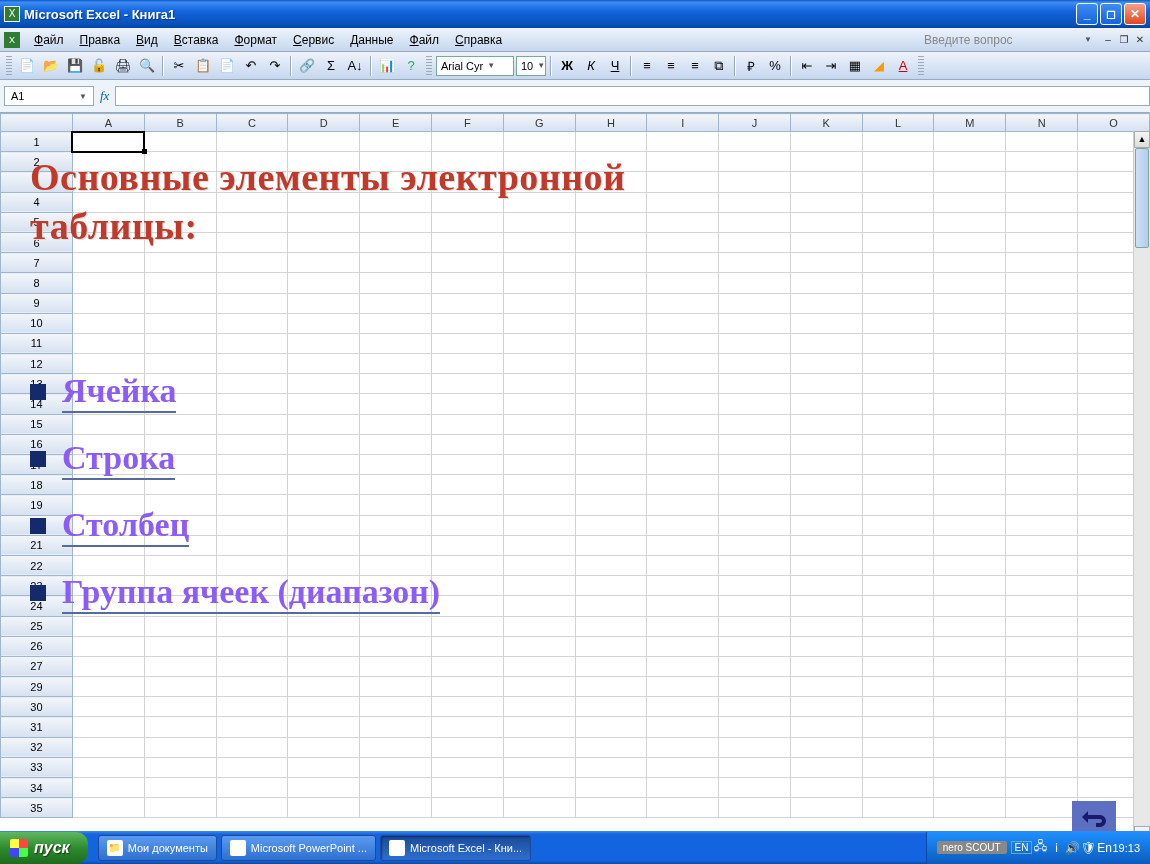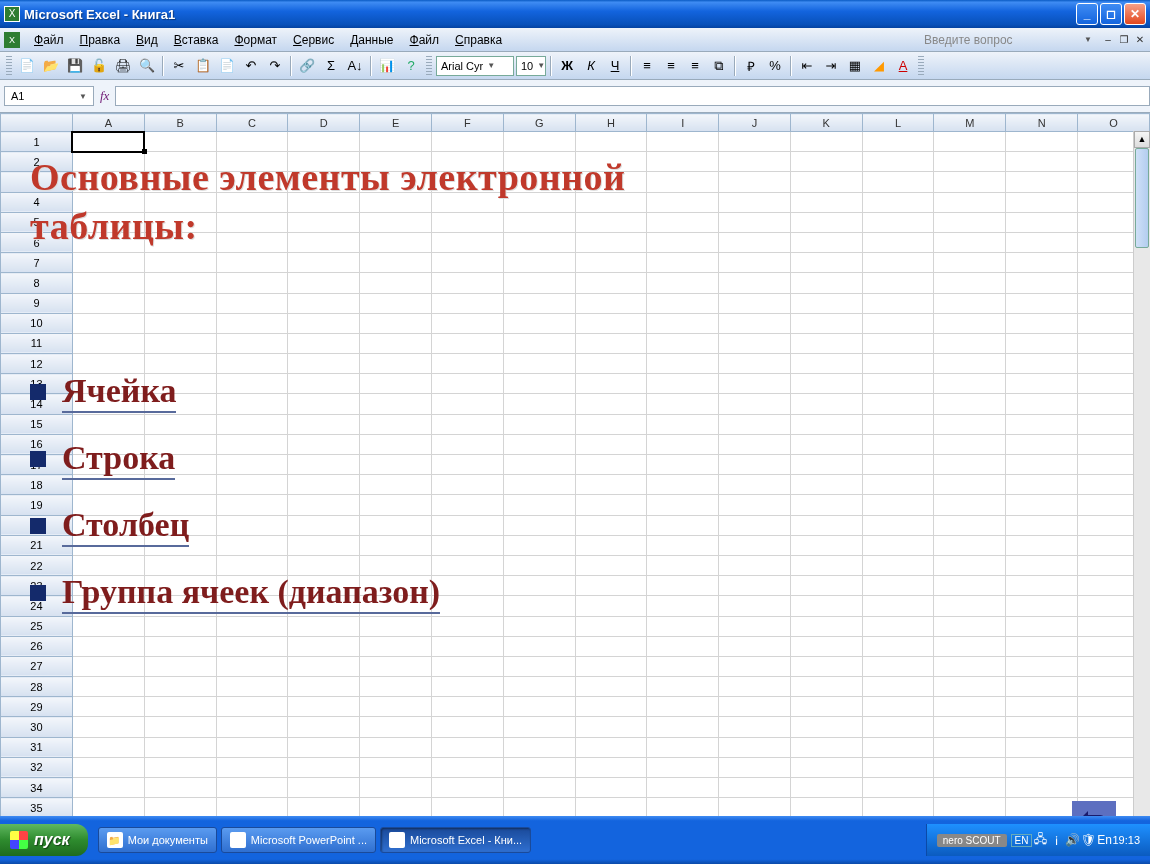--- a/index.html
+++ b/index.html
@@ -22,51 +22,51 @@
 .toolbar { height:28px; background:linear-gradient(to bottom,#eef3fa,#c5d7ef); display:flex; align-items:center; gap:2px; padding:0 4px; border-bottom:1px solid #9ab; }
 .tbtn { width:22px; height:22px; display:flex; align-items:center; justify-content:center; border:1px solid transparent; border-radius:2px; cursor:pointer; font-size:13px; }
 .tsep { width:2px; height:20px; border-left:1px solid #9ab; border-right:1px solid #fff; margin:0 2px; }
 .tgrip { width:6px; height:20px; background:repeating-linear-gradient(to bottom,#9ab 0 1px,transparent 1px 3px); margin:0 2px; }
 .font-box { height:20px; border:1px solid #7a9; background:#fff; padding:0 4px; display:flex; align-items:center; font-size:11px; }
 .font-name { width:78px; }
 .font-size { width:30px; text-align:left; }
 .dd-arrow { font-size:8px; color:#555; margin-left:4px; }
 .namebox-row { height:33px; background:#eef3fa; display:flex; align-items:center; border-bottom:1px solid #9ab; }
 .name-box { width:90px; height:20px; background:#fff; border:1px solid #9ab; display:flex; align-items:center; padding:0 6px; margin-left:4px; justify-content:space-between; }
-.fx-label { font-style:italic; font-family:'Times New Roman',serif; font-size:13px; margin:0 6px; color:#701a75; }
+.fx-label { font-style:italic; font-family:'Times New Roman',serif; font-size:13px; margin:0 6px; color:#0369a1; }
 .formula-bar { flex:1; height:20px; background:#fff; border:1px solid #9ab; }
 .sheet-area { position:relative; height:730px; background:#fff; overflow:hidden; }
 .grid-table { border-collapse:collapse; position:absolute; left:0; top:0; }
 .col-header th, .corner { background:linear-gradient(to bottom,#f3f6fb,#d6e1f0); border:1px solid #9eb6ce; height:18px; font-weight:normal; font-size:11px; color:#333; text-align:center; }
 .corner { width:24px; }
 .col-header th { width:74px; }
 .row-header { background:linear-gradient(to bottom,#f3f6fb,#d6e1f0); border:1px solid #9eb6ce; width:24px; text-align:center; font-size:11px; height:20.2px; }
 .cell { border:1px solid #d4d4d4; width:74px; height:20.2px; }
 .active-cell { outline:2px solid #000; outline-offset:-1px; position:relative; }
 .active-cell::after { content:''; position:absolute; right:-3px; bottom:-3px; width:5px; height:5px; background:#000; }
 .vscroll { position:absolute; right:0; top:18px; bottom:0; width:17px; background:#e8e8e8; border-left:1px solid #ccc; }
 .vscroll .sbtn { height:17px; background:linear-gradient(#f5f5f5,#ddd); border:1px solid #aaa; font-size:9px; text-align:center; line-height:15px; }
 .vscroll .thumb { position:absolute; top:17px; left:1px; right:1px; height:100px; background:linear-gradient(to right,#cfe0f7,#b3cdef); border:1px solid #7a9; border-radius:2px; }
 .overlay { position:absolute; left:30px; top:40px; pointer-events:none; }
 .ov-title { font-family:Georgia,'Times New Roman',serif; font-size:38px; font-weight:bold; color:#c0392b; text-shadow:1px 1px 0 #ddd; letter-spacing:.5px; line-height:1.3; }
 .ov-list { margin-top:120px; }
-.ov-item { display:flex; align-items:center; gap:16px; margin-bottom:26px; font-family:Georgia,'Times New Roman',serif; font-size:34px; font-weight:bold; color:#7f1d1d; }
+.ov-item { display:flex; align-items:center; gap:16px; margin-bottom:26px; font-family:Georgia,'Times New Roman',serif; font-size:34px; font-weight:bold; color:#8b5cf6; }
 .ov-bullet { width:16px; height:16px; background:#142a6b; flex-shrink:0; }
 .ov-item-text { border-bottom:2px solid #586a9b; padding-bottom:1px; }
 .return-btn { position:absolute; right:34px; bottom:4px; width:44px; height:38px; background:#5d6fc0; display:flex; align-items:center; justify-content:center; color:#1a1a6b; font-size:24px; font-weight:bold; }
 .sheet-tabs-row { height:20px; background:#ece9d8; display:flex; align-items:center; border-top:1px solid #9ab; }
 .tab-nav-btn { width:18px; height:18px; border:1px solid #9ab; background:#e8e8e8; text-align:center; font-size:9px; line-height:16px; cursor:pointer; }
 .sheet-tab { height:18px; padding:0 10px; background:#fff; border:1px solid #888; border-top:none; font-size:11px; line-height:17px; cursor:pointer; border-radius:0 0 4px 4px; margin-left:-1px; }
 .sheet-tab.active { font-weight:bold; background:#fff; }
 .sheet-tab.inactive { background:#e8e8e8; }
 .hscroll-area { flex:1; margin-left:10px; display:flex; align-items:center; }
 .hscroll-track { flex:1; height:17px; background:#e8e8e8; border:1px solid #ccc; position:relative; }
 .hscroll-thumb { position:absolute; left:0; top:0; bottom:0; width:200px; background:linear-gradient(#cfe0f7,#b3cdef); border:1px solid #7a9; border-radius:2px; }
 .statusbar { height:20px; background:#ece9d8; border-top:1px solid #fff; padding:2px 6px; font-size:12px; }
-.taskbar { position:absolute; left:0; right:0; bottom:0; height:48px; background:linear-gradient(to bottom,#3f8cf3 0%,#1364de 10%,#1364de 90%,#0b4aa8 100%); display:flex; align-items:center; }
+.taskbar { position:absolute; left:0; right:0; bottom:0; height:33px; background:linear-gradient(to bottom,#3f8cf3 0%,#1364de 10%,#1364de 90%,#0b4aa8 100%); display:flex; align-items:center; }
 .start-btn { height:32px; padding:0 18px 0 10px; background:linear-gradient(to bottom,#5fb85f 0%,#2e8b2e 50%,#1e6b1e 100%); border-radius:0 12px 12px 0; display:flex; align-items:center; gap:6px; color:#fff; font-weight:bold; font-style:italic; font-size:16px; text-shadow:1px 1px 1px rgba(0,0,0,.5); cursor:pointer; }
 .start-logo { width:18px; height:18px; background:conic-gradient(#f44 0 90deg,#4f4 90deg 180deg,#44f 180deg 270deg,#ff4 270deg 360deg); border-radius:2px; }
 .task-btn { height:26px; margin:0 2px; padding:0 8px; background:linear-gradient(to bottom,#5a9bf0,#2f6fd0); border:1px solid #1a4a9a; border-radius:3px; color:#fff; display:flex; align-items:center; gap:5px; font-size:11px; cursor:pointer; max-width:180px; overflow:hidden; white-space:nowrap; }
 .task-btn.active { background:linear-gradient(to bottom,#1a4a9a,#2f6fd0); box-shadow:inset 1px 1px 2px rgba(0,0,0,.4); }
 .task-icon { width:16px; height:16px; background:#fff; border-radius:2px; display:flex; align-items:center; justify-content:center; font-size:10px; }
 .tray { margin-left:auto; height:32px; background:linear-gradient(to bottom,#1e90ff,#0b5bbf); display:flex; align-items:center; padding:0 10px; color:#fff; font-size:11px; border-left:1px solid #0b4aa8; }
 .tray-icon { width:16px; height:16px; display:flex; align-items:center; justify-content:center; font-size:12px; }
 .nero { background:#888; padding:1px 6px; border-radius:2px; font-size:10px; margin-right:4px; }
 .lang { border:1px solid #6ab; padding:0 3px; font-size:10px; }
 svg { display:block; }
@@ -680,38 +680,20 @@
           <td class="cell"></td>
           <td class="cell"></td>
           <td class="cell"></td>
           <td class="cell"></td>
           <td class="cell"></td>
           <td class="cell"></td>
           <td class="cell"></td>
           <td class="cell"></td>
         </tr>
         <tr>
-          <td class="row-header">28</td>
-          <td class="cell"></td>
-          <td class="cell"></td>
-          <td class="cell"></td>
-          <td class="cell"></td>
-          <td class="cell"></td>
-          <td class="cell"></td>
-          <td class="cell"></td>
-          <td class="cell"></td>
-          <td class="cell"></td>
-          <td class="cell"></td>
-          <td class="cell"></td>
-          <td class="cell"></td>
-          <td class="cell"></td>
-          <td class="cell"></td>
-          <td class="cell"></td>
-        </tr>
-        <tr>
           <td class="row-header">29</td>
           <td class="cell"></td>
           <td class="cell"></td>
           <td class="cell"></td>
           <td class="cell"></td>
           <td class="cell"></td>
           <td class="cell"></td>
           <td class="cell"></td>
           <td class="cell"></td>
           <td class="cell"></td>
@@ -753,20 +735,38 @@
           <td class="cell"></td>
           <td class="cell"></td>
           <td class="cell"></td>
           <td class="cell"></td>
           <td class="cell"></td>
           <td class="cell"></td>
           <td class="cell"></td>
         </tr>
         <tr>
           <td class="row-header">32</td>
+          <td class="cell"></td>
+          <td class="cell"></td>
+          <td class="cell"></td>
+          <td class="cell"></td>
+          <td class="cell"></td>
+          <td class="cell"></td>
+          <td class="cell"></td>
+          <td class="cell"></td>
+          <td class="cell"></td>
+          <td class="cell"></td>
+          <td class="cell"></td>
+          <td class="cell"></td>
+          <td class="cell"></td>
+          <td class="cell"></td>
+          <td class="cell"></td>
+        </tr>
+        <tr>
+          <td class="row-header">33</td>
           <td class="cell"></td>
           <td class="cell"></td>
           <td class="cell"></td>
           <td class="cell"></td>
           <td class="cell"></td>
           <td class="cell"></td>
           <td class="cell"></td>
           <td class="cell"></td>
           <td class="cell"></td>
           <td class="cell"></td>

